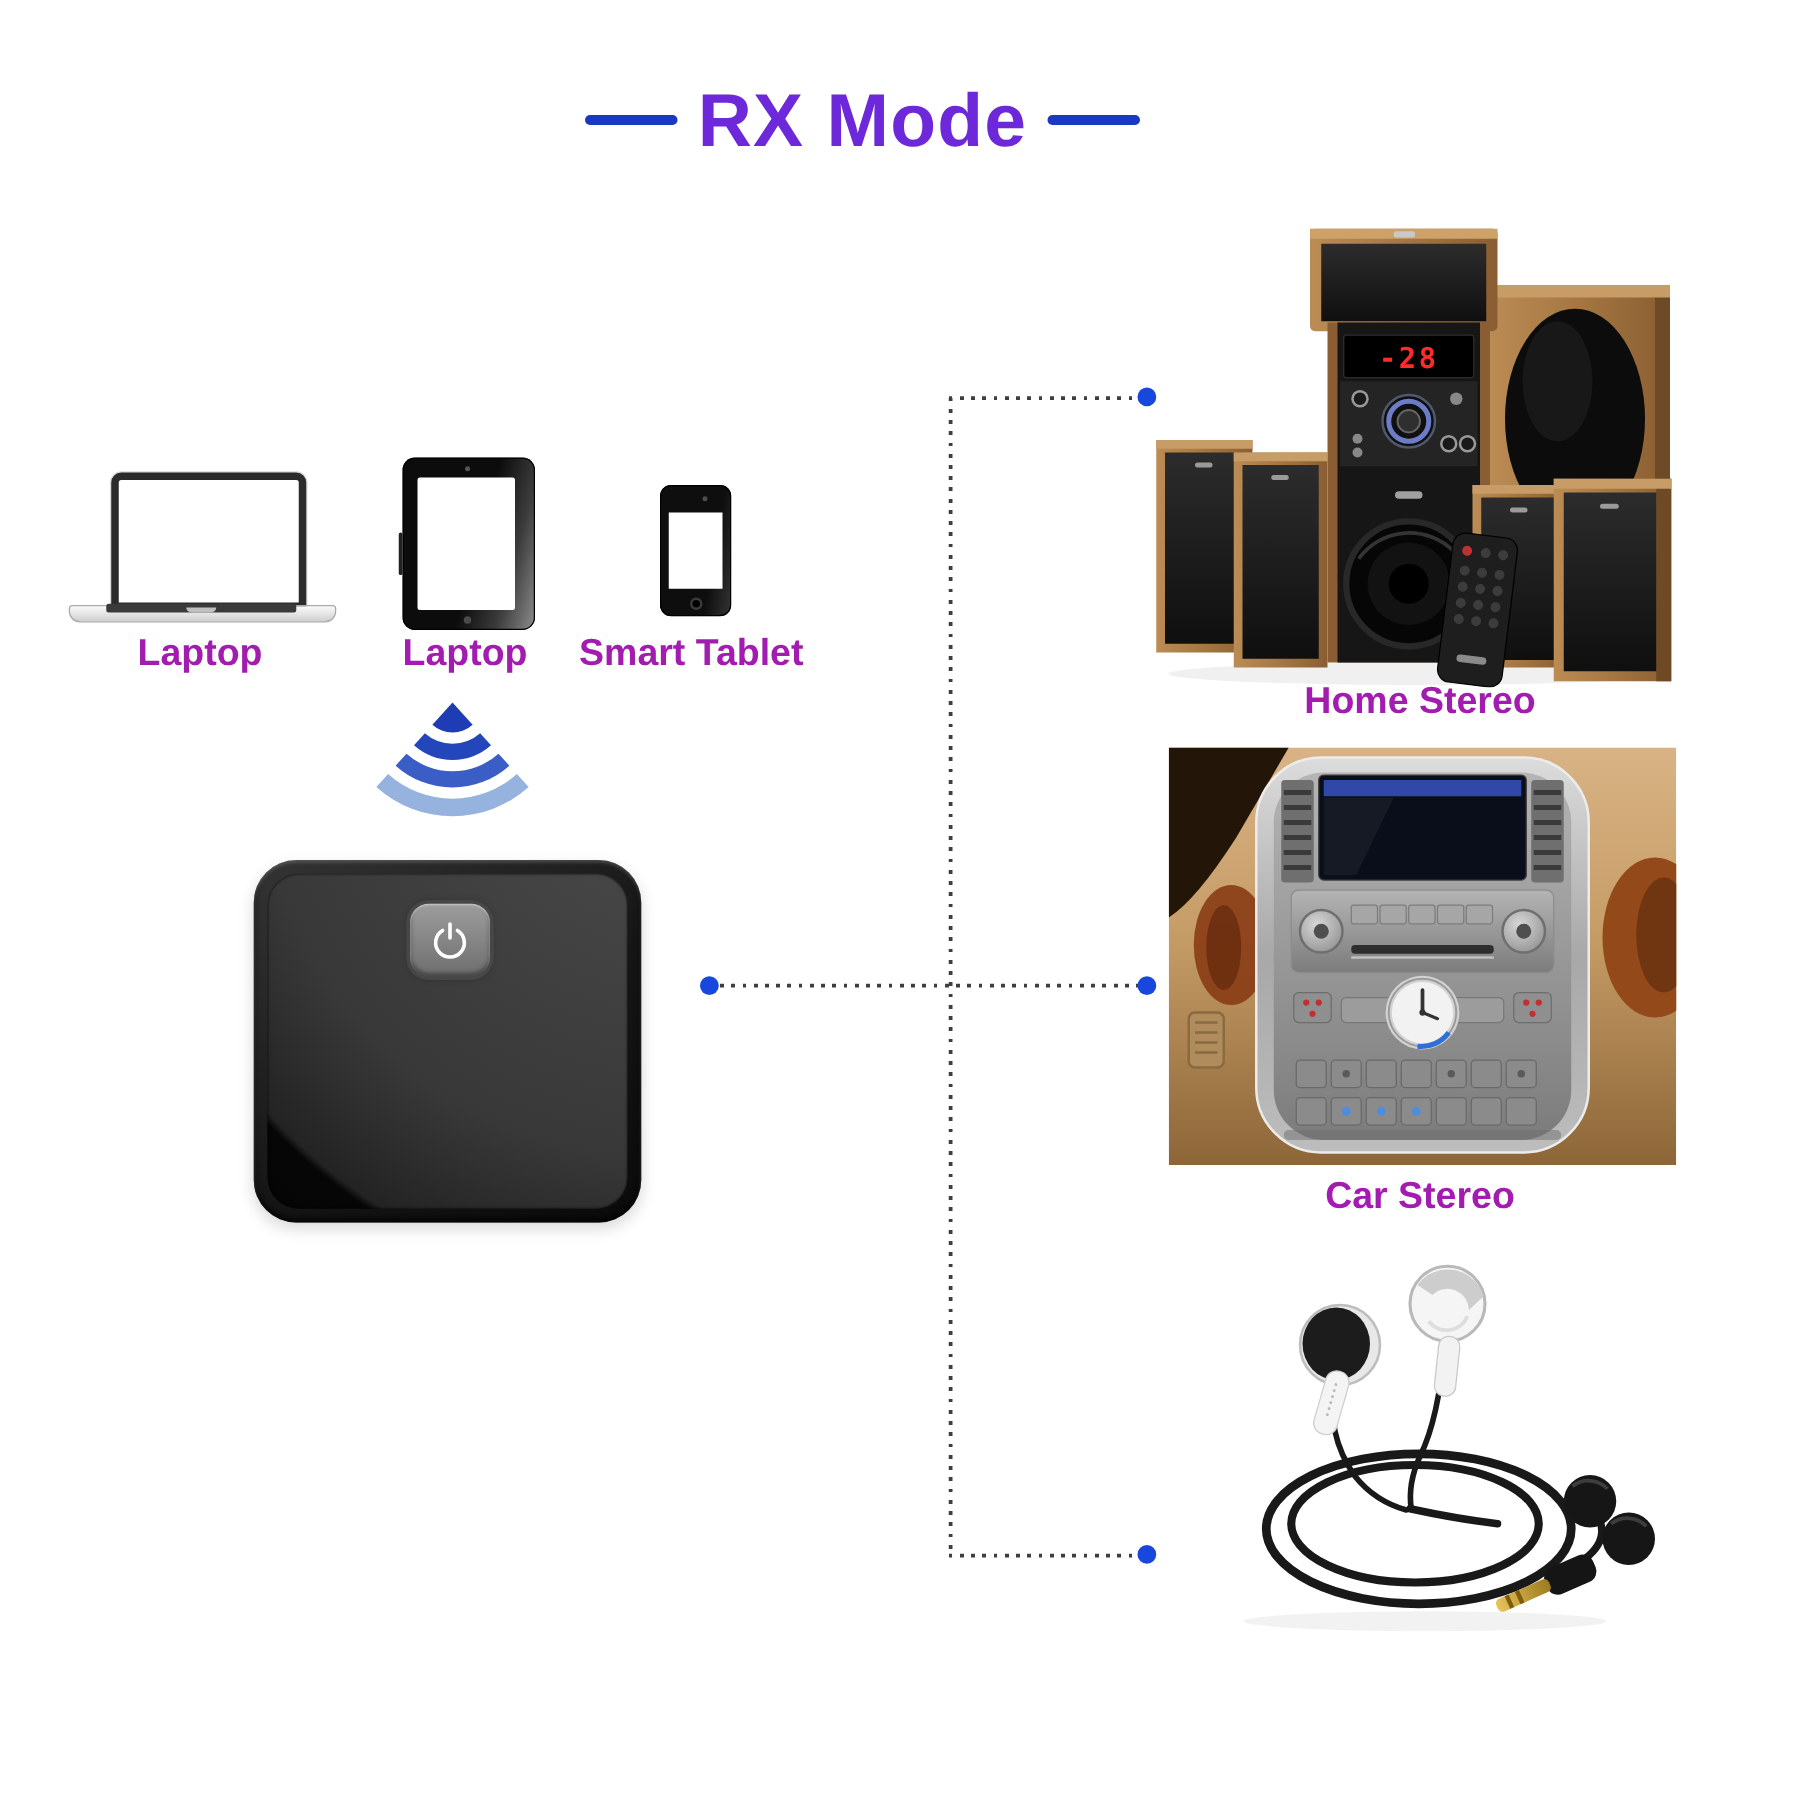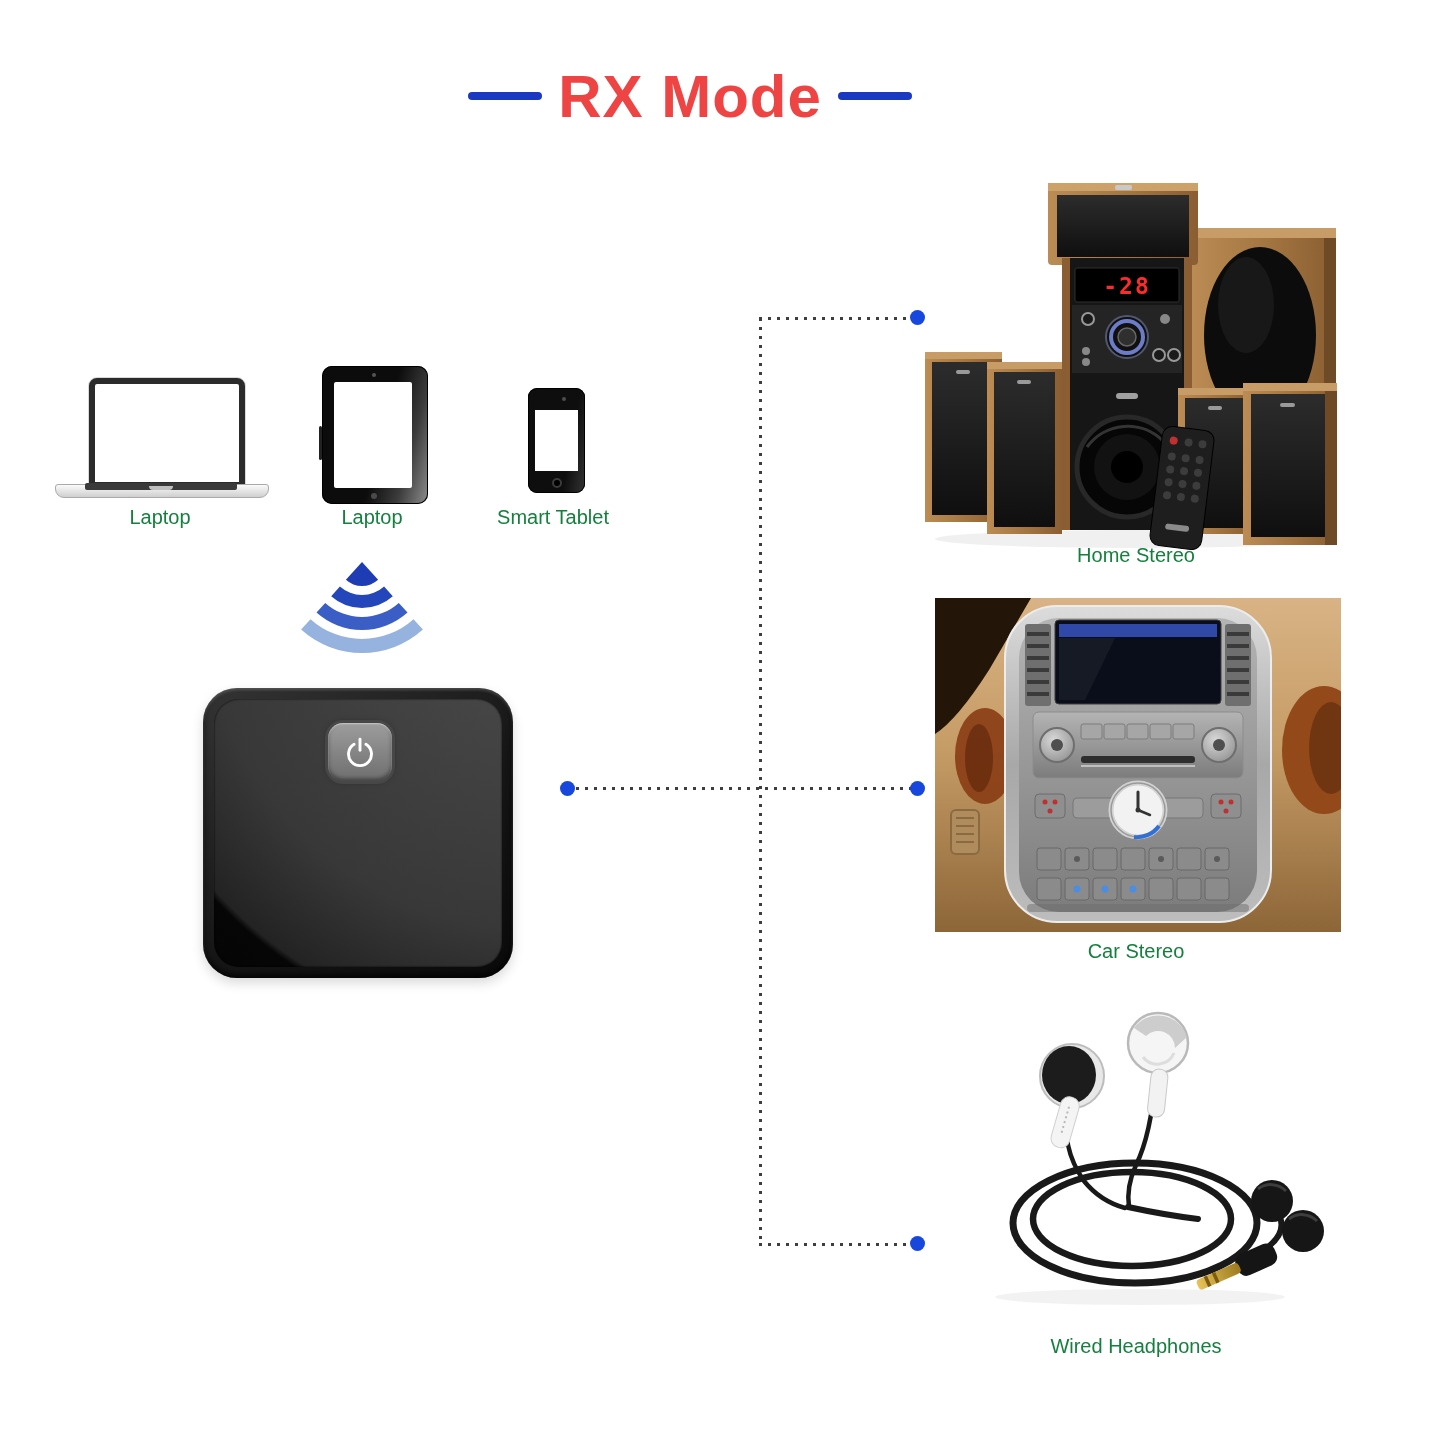--- a/index.html
+++ b/index.html
@@ -4,23 +4,23 @@
 <style>
   html,body{margin:0;padding:0;background:#fff;}
   #canvas{
     position:relative;width:1445px;height:1445px;background:#ffffff;overflow:hidden;
     font-family:"Liberation Sans", sans-serif;
   }
   
   .title-row{position:absolute;left:440px;top:56px;width:500px;height:80px;
     display:flex;align-items:center;justify-content:center;gap:16px;}
   .title-dash{width:74px;height:8px;border-radius:4px;background:#1b38c2;}
-  .title-text{font-size:60px;font-weight:bold;color:#ef4444;letter-spacing:1px;white-space:nowrap;}
-  
-  .lbl{position:absolute;font-size:20px;font-weight:normal;color:#15803d;text-align:center;white-space:nowrap;}
+  .title-text{font-size:60px;font-weight:bold;color:#6d28d9;letter-spacing:1px;white-space:nowrap;}
+  
+  .lbl{position:absolute;font-size:30px;font-weight:bold;color:#a21caf;text-align:center;white-space:nowrap;}
   
   .laptop{position:absolute;left:55px;top:372px;width:212px;height:126px;}
   .laptop .screen{position:absolute;left:34px;top:6px;width:144px;height:98px;background:#fff;
     border:6px solid #2b2b2b;border-radius:8px 8px 2px 2px;box-shadow:0 0 0 1px #d9d9d9;}
   .laptop .deck{position:absolute;left:30px;bottom:8px;width:152px;height:7px;background:#3a3a3a;border-radius:2px;}
   .laptop .base{position:absolute;left:0;bottom:0;width:212px;height:12px;
     background:linear-gradient(#fafafa,#cfcfcf);border:1px solid #aaa;border-radius:3px 3px 9px 9px;}
   .laptop .notch{position:absolute;left:94px;bottom:8px;width:24px;height:4px;background:#bfbfbf;border-radius:0 0 4px 4px;}
   
   .tablet{position:absolute;left:322px;top:366px;width:106px;height:138px;border-radius:10px;
@@ -361,15 +361,14 @@
       <g>
         <circle cx="208" cy="48" r="30" fill="#f5f5f5" stroke="#b9b9b9" stroke-width="2.5"></circle>
         <path d="M184,33 A30,30 0 0 1 237,42 L225,53 A17,17 0 0 0 196,41 Z" fill="#c9c9c9" opacity="0.9"></path>
         <path d="M193,62 A18,18 0 0 0 224,58" stroke="#dddddd" stroke-width="3" fill="none"></path>
         <g transform="rotate(6 207 100)">
           <rect x="199" y="74" width="17" height="48" rx="8" fill="#f2f2f2" stroke="#c9c9c9"></rect>
         </g>
       </g>
     </svg>
   </div>
-  <div class="lbl" style="left:936px;top:1335px;width:400px;">Wired Headphones</div>
 
 </div>
 
 </body></html>

